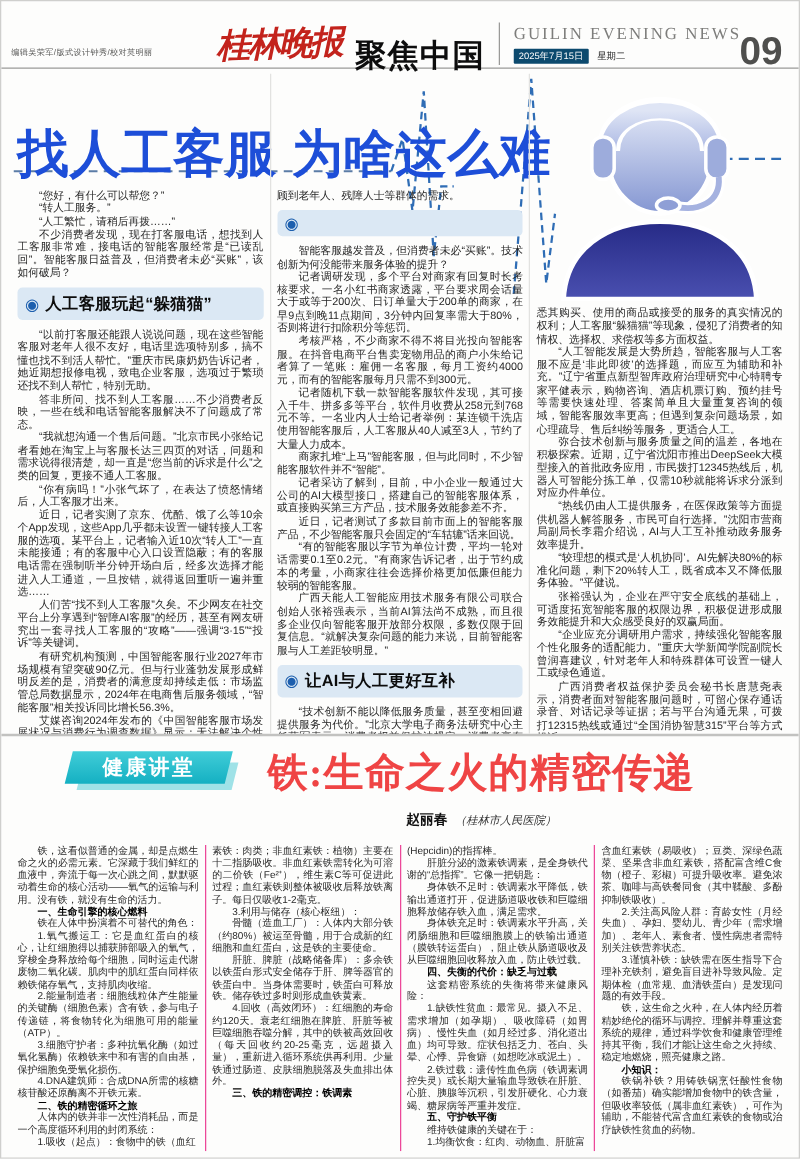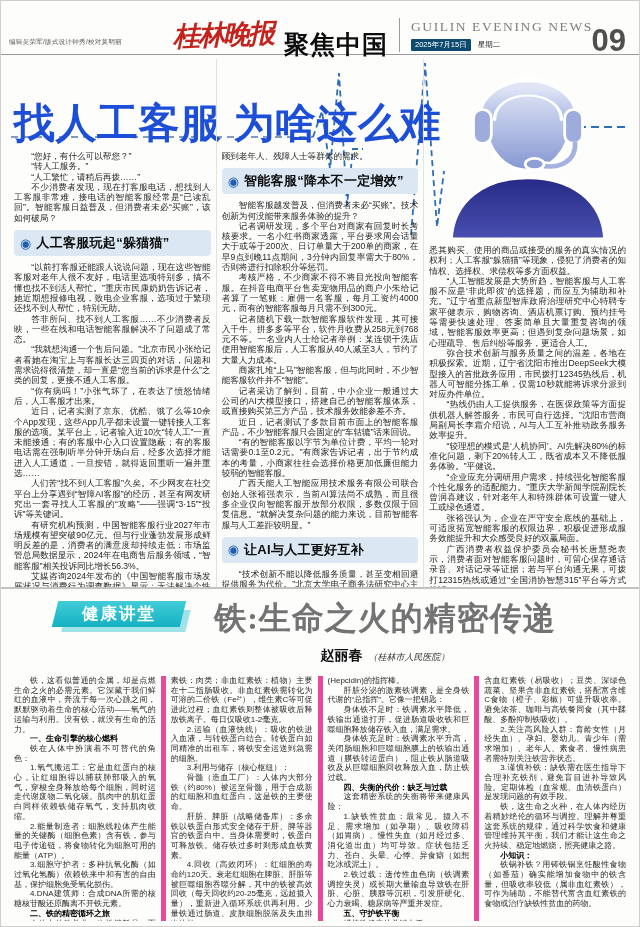--- a/index.html
+++ b/index.html
@@ -53,28 +53,28 @@
   .health-header { position:relative; height:70px; }
   .badge-wrap { position:absolute; left:46px; top:4px; width:132px; height:28px; }
   .badge-shadow { position:absolute; left:9px; top:9px; width:124px; height:22px; background:#9fe2e7; transform:skewX(-14deg); }
   .badge {
     position:absolute; left:0; top:0; width:128px; height:26px; transform:skewX(-14deg);
     background:linear-gradient(180deg,#41cdd8,#14b0c2); display:flex; align-items:center; justify-content:center;
   }
   .badge-text { transform:skewX(14deg); color:#fff; font-weight:900; font-size:16.5px; letter-spacing:2px; }
   .health-title {
     margin:0; text-align:center; padding-left:130px;
-    font-family:"Liberation Serif", serif; font-size:32px; font-weight:900; color:#737373; letter-spacing:1px;
+    font-family:"Liberation Serif", serif; font-size:32px; font-weight:900; color:#ef4444; letter-spacing:1px;
   }
   .health-byline { text-align:center; padding-left:130px; margin-top:5px; font-family:"Liberation Serif", serif; }
-  .health-byline .author { font-weight:bold; font-size:14px; color:#111; }
+  .health-byline .author { font-weight:bold; font-size:11px; color:#111; }
   .health-byline .affil { font-size:9px; font-style:italic; color:#333; margin-left:2px; }
   .health-cols { display:flex; margin-top:9px; height:245px; overflow:hidden;justify-content:space-between; }
   .hcol { flex:1; overflow:hidden; padding:0 5px; }
-  .hcol + .hcol { border-left:5px solid #ec4899; }
+  .hcol + .hcol { border-left:1px solid #ec4899; }
   .hpara { margin:0; text-indent:2em; font-size:8px; line-height:9.7px; text-align:justify; color:#2a2a2a; }
   .hpara.cont { text-indent:0; }
   .hpara.subhead { font-weight:bold; color:#000; }
 </style>
 </head>
 <body>
 
 <div class="page">
 
   <div class="header">
@@ -123,21 +123,20 @@
             <p class="para">有研究机构预测，中国智能客服行业2027年市场规模有望突破90亿元。但与行业蓬勃发展形成鲜明反差的是，消费者的满意度却持续走低：市场监管总局数据显示，2024年在电商售后服务领域，“智能客服”相关投诉同比增长56.3%。</p>
             <p class="para">艾媒咨询2024年发布的《中国智能客服市场发展状况与消费行为调查数据》显示：无法解决个性化问题、回答机械生硬、不能准确理解提问的问题，位列用户投诉前三；有30.98%用户反映，智能客服无法照</p>
           </div>
       </div>
       <div class="mcol">
         <div class="head-spacer"></div>
         <div>
             <p class="para cont">顾到老年人、残障人士等群体的需求。</p>
             <div class="sec-head">
               <span class="bullseye">◉</span>
-              <span class="sec-head-text">智能客服“降本不一定增效”</span>
             </div>
             <p class="para">智能客服越发普及，但消费者未必“买账”。技术创新为何没能带来服务体验的提升？</p>
             <p class="para">记者调研发现，多个平台对商家有回复时长考核要求。一名小红书商家透露，平台要求周会话量大于或等于200次、日订单量大于200单的商家，在早9点到晚11点期间，3分钟内回复率需大于80%，否则将进行扣除积分等惩罚。</p>
             <p class="para">考核严格，不少商家不得不将目光投向智能客服。在抖音电商平台售卖宠物用品的商户小朱给记者算了一笔账：雇佣一名客服，每月工资约4000元，而有的智能客服每月只需不到300元。</p>
             <p class="para">记者随机下载一款智能客服软件发现，其可接入千牛、拼多多等平台，软件月收费从258元到768元不等。一名业内人士给记者举例：某连锁干洗店使用智能客服后，人工客服从40人减至3人，节约了大量人力成本。</p>
             <p class="para">商家扎堆“上马”智能客服，但与此同时，不少智能客服软件并不“智能”。</p>
             <p class="para">记者采访了解到，目前，中小企业一般通过大公司的AI大模型接口，搭建自己的智能客服体系，或直接购买第三方产品，技术服务效能参差不齐。</p>
             <p class="para">近日，记者测试了多款目前市面上的智能客服产品，不少智能客服只会固定的“车轱辘”话来回说。</p>
             <p class="para">“有的智能客服以字节为单位计费，平均一轮对话需要0.1至0.2元。”有商家告诉记者，出于节约成本的考量，小商家往往会选择价格更加低廉但能力较弱的智能客服。</p>
             <p class="para">广西天能人工智能应用技术服务有限公司联合创始人张裕强表示，当前AI算法尚不成熟，而且很多企业仅向智能客服开放部分权限，多数仅限于回复信息。“就解决复杂问题的能力来说，目前智能客服与人工差距较明显。”</p>
@@ -175,22 +174,22 @@
             <path d="M150 86 C152 108 132 116 112 111" fill="none" stroke="#a5b2e0" stroke-width="5"></path>
             <ellipse cx="107" cy="110" rx="10" ry="6" fill="#8f9fd6" stroke="#ffffff" stroke-width="3"></ellipse>
           </svg>
         </div>
         <div>
             <p class="para cont">悉其购买、使用的商品或接受的服务的真实情况的权利；人工客服“躲猫猫”等现象，侵犯了消费者的知情权、选择权、求偿权等多方面权益。</p>
             <p class="para">“人工智能发展是大势所趋，智能客服与人工客服不应是‘非此即彼’的选择题，而应互为辅助和补充。”辽宁省重点新型智库政府治理研究中心特聘专家平健表示，购物咨询、酒店机票订购、预约挂号等需要快速处理、答案简单且大量重复咨询的领域，智能客服效率更高；但遇到复杂问题场景，如心理疏导、售后纠纷等服务，更适合人工。</p>
             <p class="para">弥合技术创新与服务质量之间的温差，各地在积极探索。近期，辽宁省沈阳市推出DeepSeek大模型接入的首批政务应用，市民拨打12345热线后，机器人可智能分拣工单，仅需10秒就能将诉求分派到对应办件单位。</p>
             <p class="para">“热线仍由人工提供服务，在医保政策等方面提供机器人解答服务，市民可自行选择。”沈阳市营商局副局长李霜介绍说，AI与人工互补推动政务服务效率提升。</p>
             <p class="para">“较理想的模式是‘人机协同’。AI先解决80%的标准化问题，剩下20%转人工，既省成本又不降低服务体验。”平健说。</p>
+            <p class="para">张裕强认为，企业在严守安全底线的基础上，可适度拓宽智能客服的权限边界，积极促进形成服务效能提升和大众感受良好的双赢局面。</p>
             <p class="para">“企业应充分调研用户需求，持续强化智能客服个性化服务的适配能力。”重庆大学新闻学院副院长曾润喜建议，针对老年人和特殊群体可设置一键人工或绿色通道。</p>
-            <p class="para">张裕强认为，企业在严守安全底线的基础上，可适度拓宽智能客服的权限边界，积极促进形成服务效能提升和大众感受良好的双赢局面。</p>
             <p class="para">广西消费者权益保护委员会秘书长唐慧尧表示，消费者面对智能客服问题时，可留心保存通话录音、对话记录等证据；若与平台沟通无果，可拨打12315热线或通过“全国消协智慧315”平台等方式投诉。</p>
           </div>
       </div>
     </div>
   </div>
 
   <div class="health">
     <div class="health-header">
       <div class="badge-wrap">
         <div class="badge-shadow"></div>
@@ -212,21 +211,20 @@
           <p class="hpara">1.氧气搬运工：它是血红蛋白的核心，让红细胞得以捕获肺部吸入的氧气，穿梭全身释放给每个细胞，同时运走代谢废物二氧化碳。肌肉中的肌红蛋白同样依赖铁储存氧气，支持肌肉收缩。</p>
           <p class="hpara">2.能量制造者：细胞线粒体产生能量的关键酶（细胞色素）含有铁，参与电子传递链，将食物转化为细胞可用的能量（ATP）。</p>
           <p class="hpara">3.细胞守护者：多种抗氧化酶（如过氧化氢酶）依赖铁来中和有害的自由基，保护细胞免受氧化损伤。</p>
           <p class="hpara">4.DNA建筑师：合成DNA所需的核糖核苷酸还原酶离不开铁元素。</p>
           <p class="hpara subhead">二、铁的精密循环之旅</p>
           <p class="hpara">人体内的铁并非一次性消耗品，而是一个高度循环利用的封闭系统：</p>
           <p class="hpara">1.吸收（起点）：食物中的铁（血红</p>
         </div>
       <div class="hcol">
           <p class="hpara cont">素铁：肉类；非血红素铁：植物）主要在十二指肠吸收。非血红素铁需转化为可溶的二价铁（Fe²⁺），维生素C等可促进此过程；血红素铁则整体被吸收后释放铁离子。每日仅吸收1-2毫克。</p>
-          <p class="hpara">2.运输（血液快线）：吸收的铁进入血液，与转铁蛋白结合。转铁蛋白如同精准的出租车，将铁安全运送到急需的细胞。</p>
           <p class="hpara">3.利用与储存（核心枢纽）：</p>
           <p class="hpara">骨髓（造血工厂）：人体内大部分铁（约80%）被运至骨髓，用于合成新的红细胞和血红蛋白，这是铁的主要使命。</p>
           <p class="hpara">肝脏、脾脏（战略储备库）：多余铁以铁蛋白形式安全储存于肝、脾等器官的铁蛋白中。当身体需要时，铁蛋白可释放铁。储存铁过多时则形成血铁黄素。</p>
           <p class="hpara">4.回收（高效闭环）：红细胞的寿命约120天。衰老红细胞在脾脏、肝脏等被巨噬细胞吞噬分解，其中的铁被高效回收（每天回收约20-25毫克，远超摄入量），重新进入循环系统供再利用。少量铁通过肠道、皮肤细胞脱落及失血排出体外。</p>
           <p class="hpara subhead">三、铁的精密调控：铁调素</p>
         </div>
       <div class="hcol">
           <p class="hpara cont">(Hepcidin)的指挥棒。</p>
           <p class="hpara">肝脏分泌的激素铁调素，是全身铁代谢的“总指挥”。它像一把钥匙：</p>
           <p class="hpara">身体铁不足时：铁调素水平降低，铁输出通道打开，促进肠道吸收铁和巨噬细胞释放储存铁入血，满足需求。</p>

